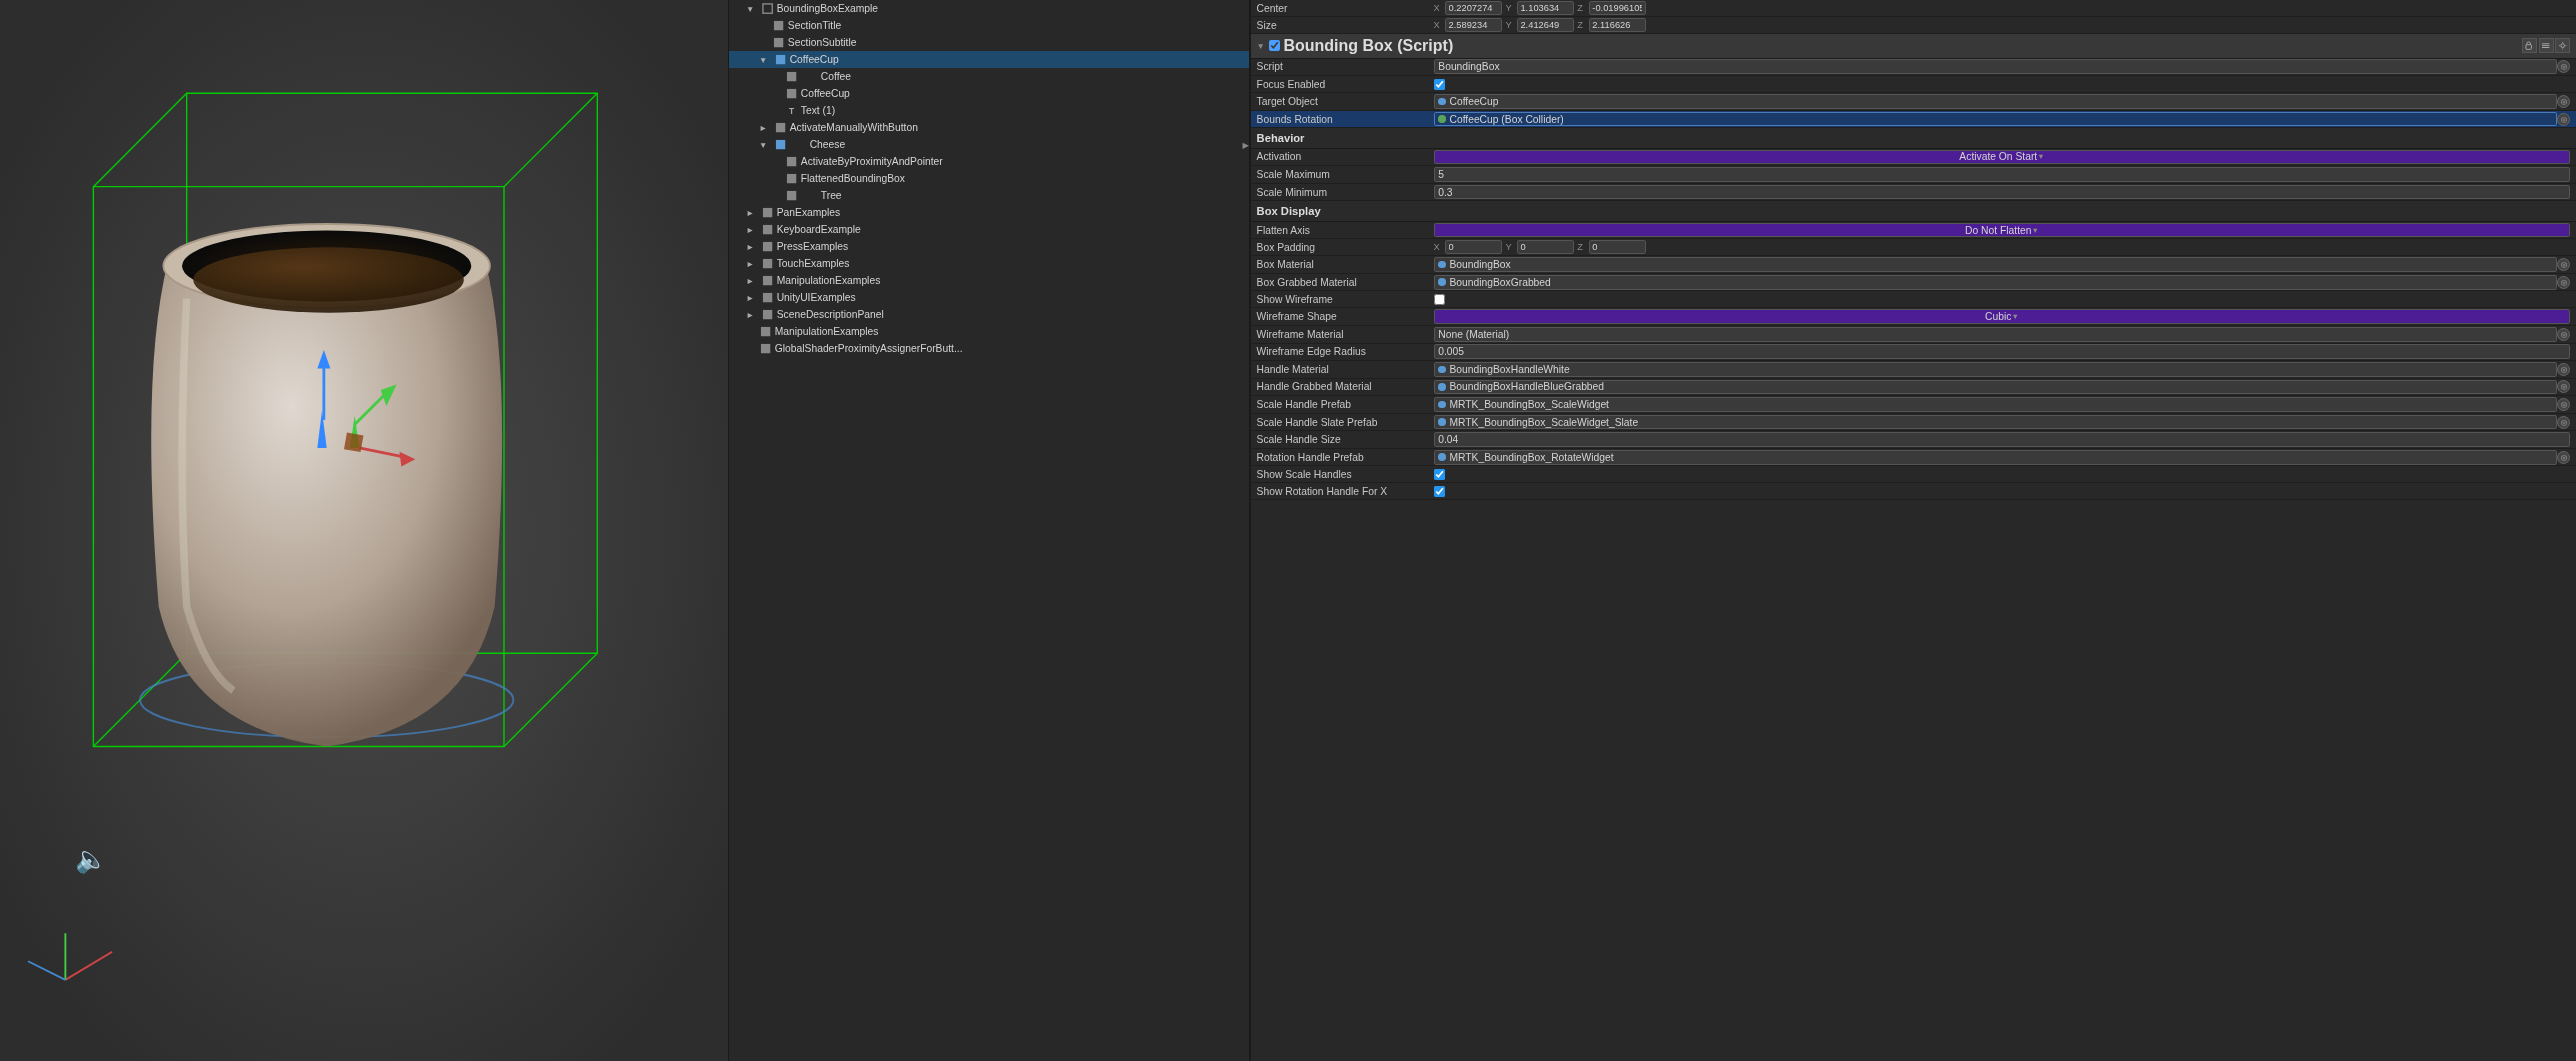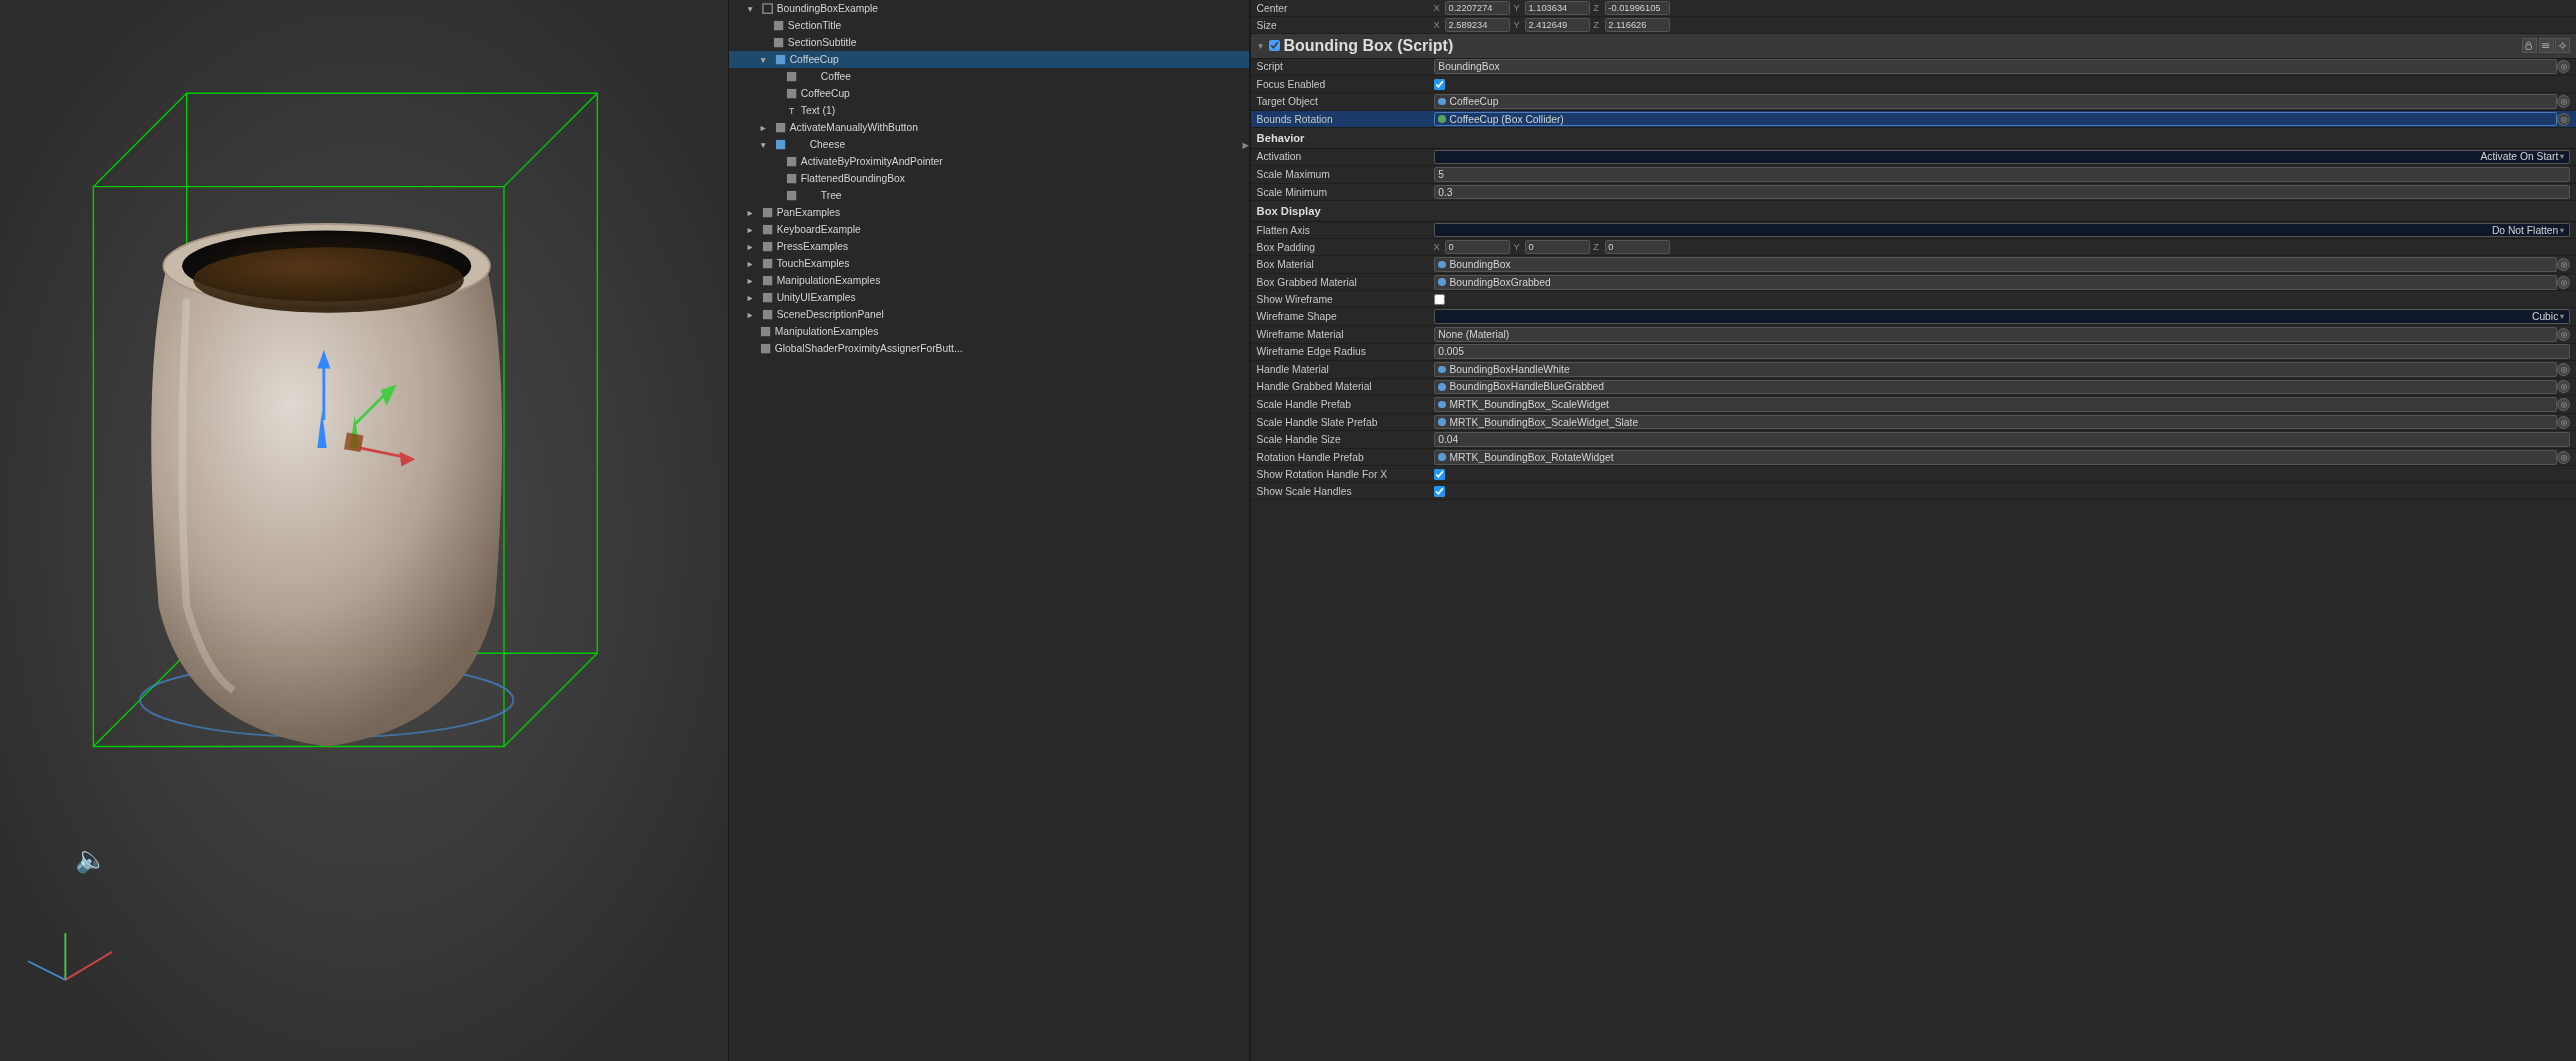--- a/index.html
+++ b/index.html
@@ -170,40 +170,40 @@
       gap: 1.9px;
     }
 
     .xyz-field span {
       font-size: 9.3px;
       color: #888;
       width: 9.3px;
     }
 
     .xyz-field input {
-      width: 65px;
+      width: 57px;
       background: #3a3a3a;
       border: 0.9px solid #555;
       color: #d4d4d4;
       font-size: 9.3px;
       padding: 0.9px 2.8px;
       border-radius: 1.9px;
     }
 
     .dropdown-field {
       flex: 1;
-      background: #0f172a;
+      background: #4c1d95;
       border: 0.9px solid #555;
       color: #d4d4d4;
       font-size: 10.3px;
       padding: 0.9px 3.7px;
       border-radius: 1.9px;
       display: flex;
       align-items: center;
-      justify-content: flex-end;
+      justify-content: center;
     }
 
     .dropdown-arrow {
       font-size: 7.5px;
       color: #888;
     }
 
     .object-field {
       flex: 1;
       background: #3a3a3a;
@@ -832,23 +832,23 @@
     <span class="inspector-label">Rotation Handle Prefab</span>
     <div class="object-field">
       <div class="dot-blue"></div>
       <span>MRTK_BoundingBox_RotateWidget</span>
     </div>
     <div class="circle-btn">◎</div>
   </div>
 
 
   <div class="inspector-row">
+    <span class="inspector-label">Show Scale Handles</span>
+    <input type="checkbox" checked="" class="checkbox-blue" style="">
+  </div>
+
+  <div class="inspector-row">
     <span class="inspector-label">Show Rotation Handle For X</span>
     <input type="checkbox" checked="" class="checkbox-blue" style="">
   </div>
 
-  <div class="inspector-row">
-    <span class="inspector-label">Show Scale Handles</span>
-    <input type="checkbox" checked="" class="checkbox-blue" style="">
-  </div>
-
 </div>
 
 
 </body></html>

